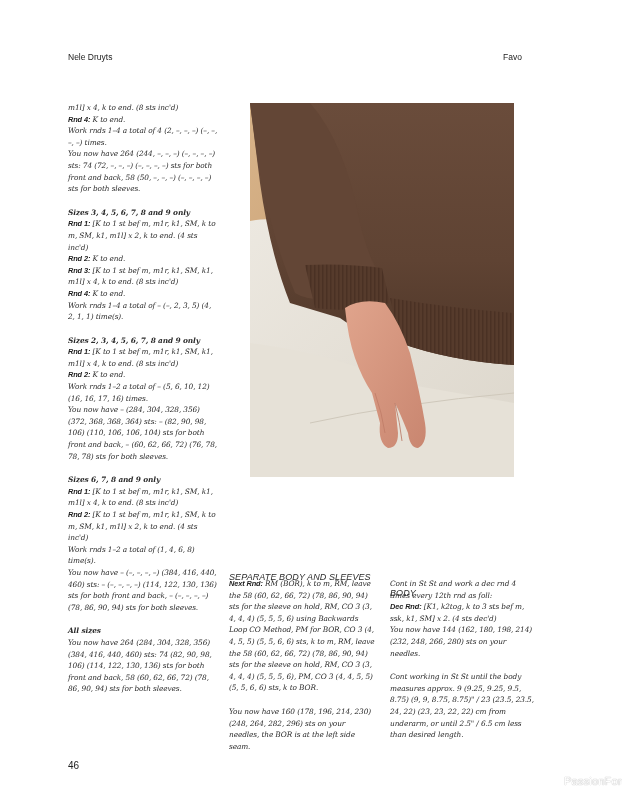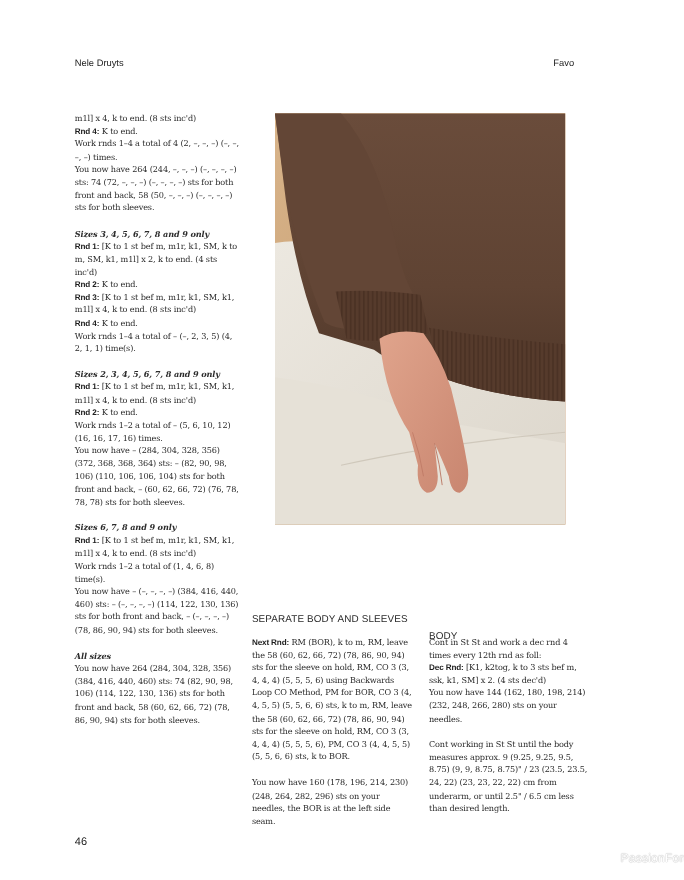--- a/index.html
+++ b/index.html
@@ -15,28 +15,28 @@
 
   .col {
     position: absolute;
     font-size: 7.4px; line-height: 11.6px; letter-spacing: -0.12px;
     color: #2b2b2b;
   }
   #col-left { left: 68px; top: 102px; width: 150px; }
   #col-mid  { left: 229px; top: 578px; width: 148px; }
   #col-right{ left: 390px; top: 578px; width: 148px; }
 
-  .p { margin: 0; }
+  .p { margin: 0; font-style: italic; }
   .gap { height: 12px; }
   .sizes { font-style: italic; font-weight: bold; }
   .lbl { font-family: "Liberation Sans", sans-serif; font-weight: bold; font-size: 7.4px; color: #1e1e1e; }
 
   .section-head {
-    position: absolute; top: 557px;
-    font-family: "Liberation Sans", sans-serif; font-size: 9px; letter-spacing: 0.1px; color: #2a2a2a;
+    position: absolute; top: 572px;
+    font-family: "Liberation Sans", sans-serif; font-size: 9px; letter-spacing: 0.1px; color: #2a2a2a; font-style: italic;
   }
   #sep-head { left: 229px; }
   #body-head { left: 390px; margin-top: 16px; }
 
   #photo {
     position: absolute; left: 250px; top: 103px; width: 264px; height: 374px; overflow: hidden;
     background: #c9a47a;
   }
 
   #page-number {
@@ -74,20 +74,21 @@
   <div class="gap"></div>
   <p class="p sizes">Sizes 2, 3, 4, 5, 6, 7, 8 and 9 only</p>
   <p class="p"><span class="lbl">Rnd 1:</span><span> [K to 1 st bef m, m1r, k1, SM, k1, m1l] x 4, k to end. (8 sts inc'd)</span></p>
   <p class="p"><span class="lbl">Rnd 2:</span><span> K to end.</span></p>
   <p class="p">Work rnds 1–2 a total of – (5, 6, 10, 12) (16, 16, 17, 16) times.</p>
   <p class="p">You now have – (284, 304, 328, 356) (372, 368, 368, 364) sts: – (82, 90, 98, 106) (110, 106, 106, 104) sts for both front and back, – (60, 62, 66, 72) (76, 78, 78, 78) sts for both sleeves.</p>
 
   <div class="gap"></div>
   <p class="p sizes">Sizes 6, 7, 8 and 9 only</p>
   <p class="p"><span class="lbl">Rnd 1:</span><span> [K to 1 st bef m, m1r, k1, SM, k1, m1l] x 4, k to end. (8 sts inc'd)</span></p>
+  <p class="p"><span class="lbl">Rnd 2:</span><span> [K to 1 st bef m, m1r, k1, SM, k to m, SM, k1, m1l] x 2, k to end. (4 sts inc'd)</span></p>
   <p class="p">Work rnds 1–2 a total of (1, 4, 6, 8) time(s).</p>
   <p class="p">You now have – (–, –, –, –) (384, 416, 440, 460) sts: – (–, –, –, –) (114, 122, 130, 136) sts for both front and back, – (–, –, –, –) (78, 86, 90, 94) sts for both sleeves.</p>
 
   <div class="gap"></div>
   <p class="p sizes">All sizes</p>
   <p class="p">You now have 264 (284, 304, 328, 356) (384, 416, 440, 460) sts: 74 (82, 90, 98, 106) (114, 122, 130, 136) sts for both front and back, 58 (60, 62, 66, 72) (78, 86, 90, 94) sts for both sleeves.</p>
 </div>
 
 <div id="photo">
   <svg width="264" height="374" viewBox="0 0 264 374" xmlns="http://www.w3.org/2000/svg">

